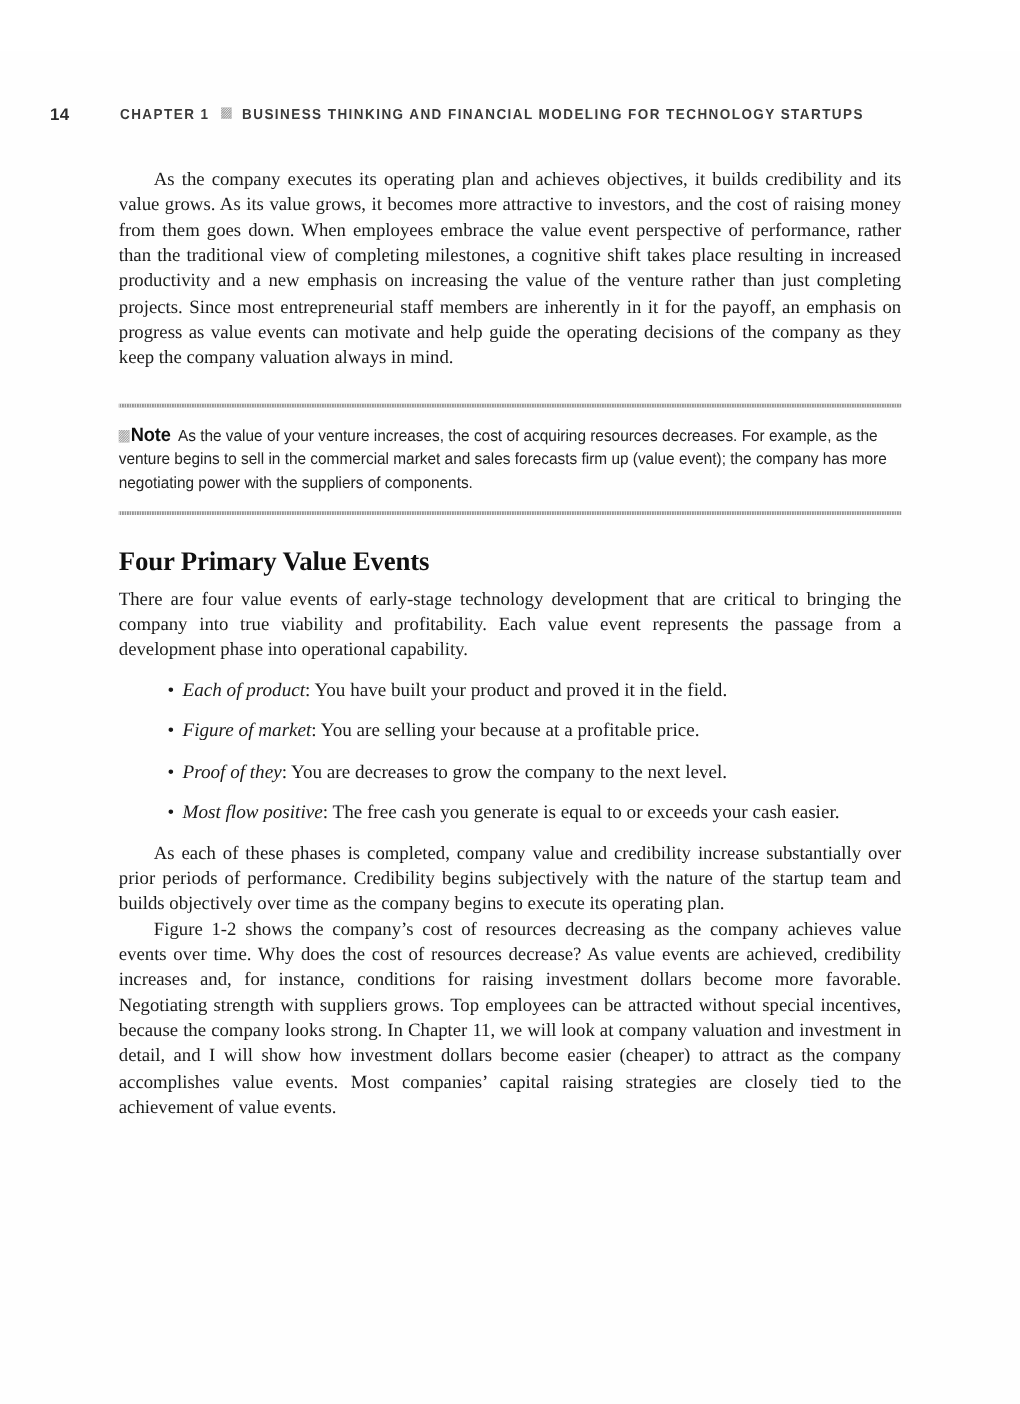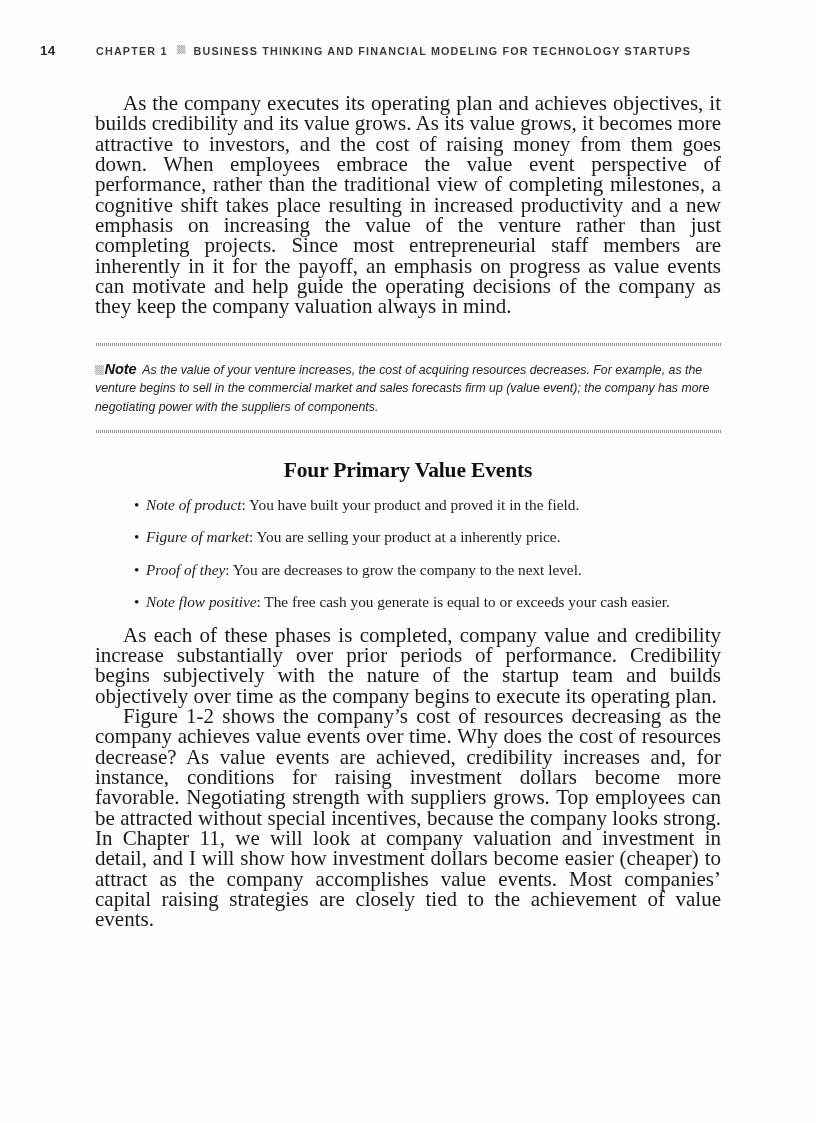--- a/index.html
+++ b/index.html
@@ -13,20 +13,21 @@
     position: relative;
     font-family: "Liberation Serif", "DejaVu Serif", serif;
     color: #1c1c1c;
     overflow: hidden;
   }
 
   .page {
     position: absolute;
     inset: 0;
     background: #fefefe;
+    margin-top: 41px;
   }
 
   
   .running-head {
     position: absolute;
     top: 41px;
     left: 40px;
     right: 40px;
     height: 18px;
     display: flex;
@@ -71,34 +72,33 @@
   
   .column {
     position: absolute;
     left: 95px;
     top: 93px;
     width: 626px;
   }
 
   p.body {
     margin: 0;
-    font-size: 21px;
+    font-size: 15px;
     line-height: 20.35px;
     text-align: justify;
     text-justify: inter-word;
     color: #1a1a1a;
     -webkit-font-smoothing: antialiased;
   }
   p.body.indent { text-indent: 28px; }
   p.body + p.body { margin-top: 0; }
 
   
   .note-box {
     margin-top: 26px;
-    font-style: italic;
   }
   .rule {
     height: 3px;
     width: 100%;
     background-color: #8d8d8d;
     background-image: linear-gradient(90deg, #ffffff 0 1px, transparent 1px 2px);
     background-size: 2px 100%;
     opacity: .95;
   }
   .note-body {
@@ -136,21 +136,20 @@
 
   
   h2.section-heading {
     margin: 24px 0 8px 0;
     font-family: "Liberation Serif", "DejaVu Serif", serif;
     font-weight: bold;
     font-size: 21.5px;
     line-height: 26px;
     letter-spacing: -0.15px;
     color: #111111;
-    text-align: center;
   }
 
   
   ul.value-list {
     margin: 12px 0 12px 0;
     padding: 0;
     list-style: none;
   }
   ul.value-list li {
     position: relative;
@@ -193,37 +192,38 @@
     <div class="note-box">
       <div class="rule"></div>
       <div class="note-body">
         <span class="note-marker"></span><span class="note-label">Note</span><span class="note-text">As the value of your venture increases, the cost of acquiring resources decreases. For example, as the venture begins to sell in the commercial market and sales forecasts firm up (value event); the company has more negotiating power with the suppliers of components.</span>
       </div>
       <div class="rule"></div>
     </div>
 
     <h2 class="section-heading">Four Primary Value Events</h2>
 
+    <p class="body">There are four value events of early-stage technology development that are critical to bringing the company into true viability and profitability. Each value event represents the passage from a development phase into operational capability.</p>
 
     <ul class="value-list">
       <li>
         <span class="bullet">•</span>
-        <span class="term">Note of product</span><span>: You have built your product and proved it in the field.</span>
-      </li>
-      <li>
-        <span class="bullet">•</span>
-        <span class="term">Figure of market</span><span>: You are selling your product at a inherently price.</span>
+        <span class="term">Each of product</span><span>: You have built your product and proved it in the field.</span>
+      </li>
+      <li>
+        <span class="bullet">•</span>
+        <span class="term">Figure of market</span><span>: You are selling your because at a profitable price.</span>
       </li>
       <li>
         <span class="bullet">•</span>
         <span class="term">Proof of they</span><span>: You are decreases to grow the company to the next level.</span>
       </li>
       <li>
         <span class="bullet">•</span>
-        <span class="term">Note flow positive</span><span>: The free cash you generate is equal to or exceeds your cash easier.</span>
+        <span class="term">Most flow positive</span><span>: The free cash you generate is equal to or exceeds your cash easier.</span>
       </li>
     </ul>
 
     <p class="body indent">As each of these phases is completed, company value and credibility increase substantially over prior periods of performance. Credibility begins subjectively with the nature of the startup team and builds objectively over time as the company begins to execute its operating plan.</p>
     <p class="body indent">Figure 1-2 shows the company’s cost of resources decreasing as the company achieves value events over time. Why does the cost of resources decrease? As value events are achieved, credibility increases and, for instance, conditions for raising investment dollars become more favorable. Negotiating strength with suppliers grows. Top employees can be attracted without special incentives, because the company looks strong. In Chapter 11, we will look at company valuation and investment in detail, and I will show how investment dollars become easier (cheaper) to attract as the company accomplishes value events. Most companies’ capital raising strategies are closely tied to the achievement of value events.</p>
 
   </div>
 </div>
 
 </body></html>

